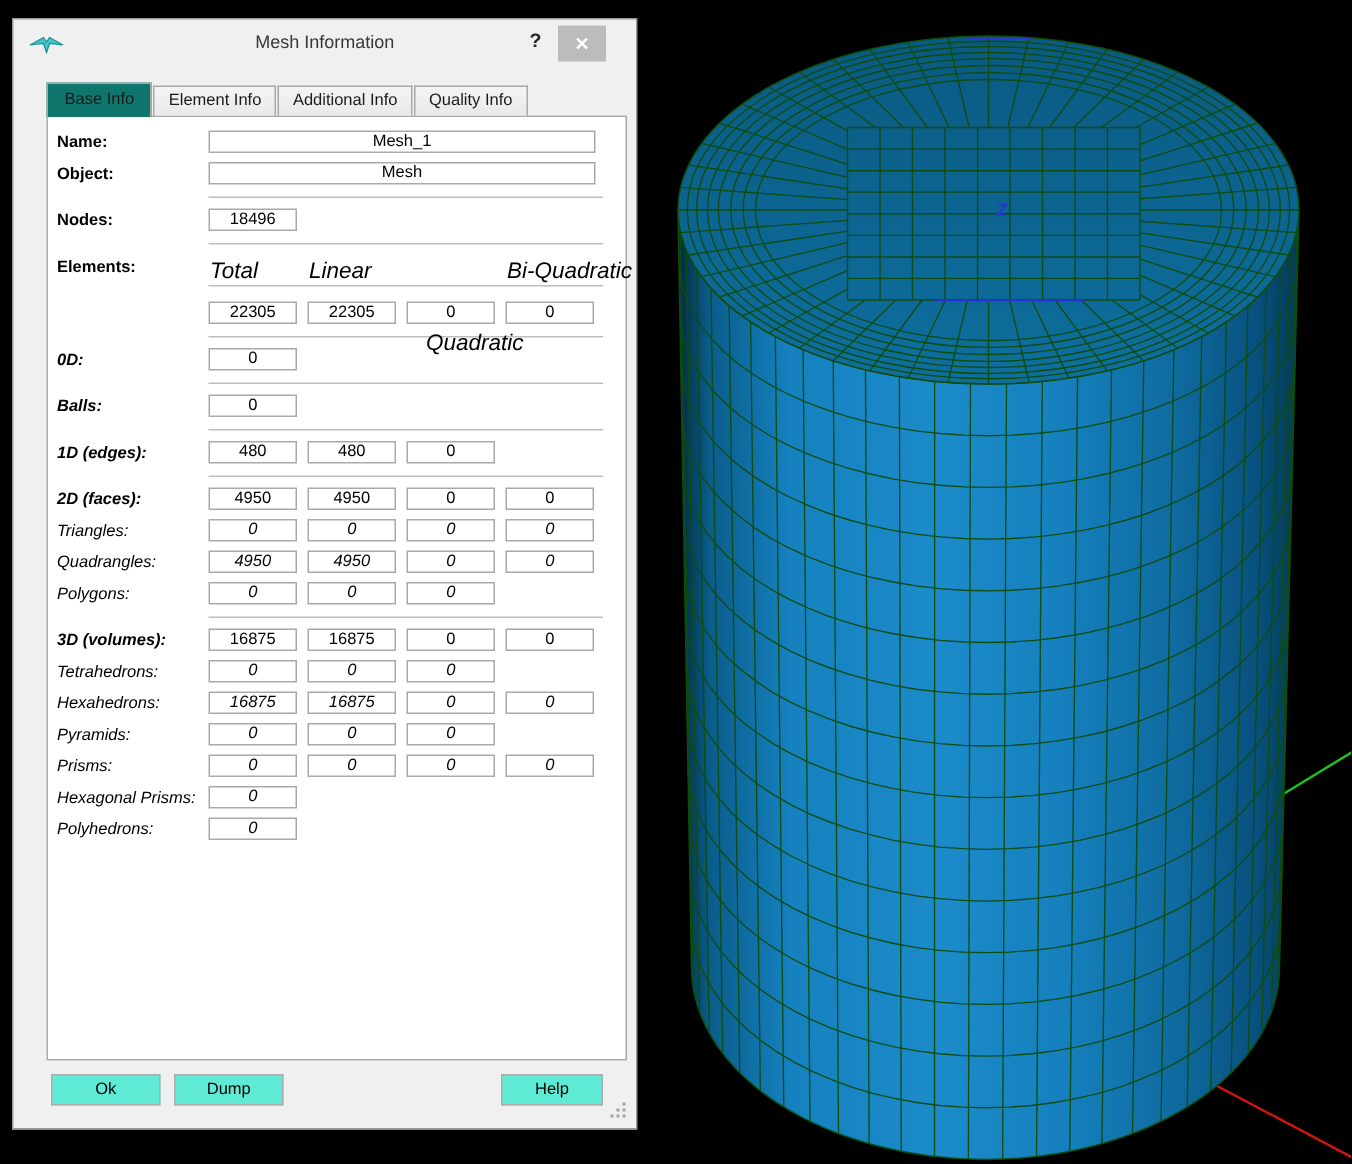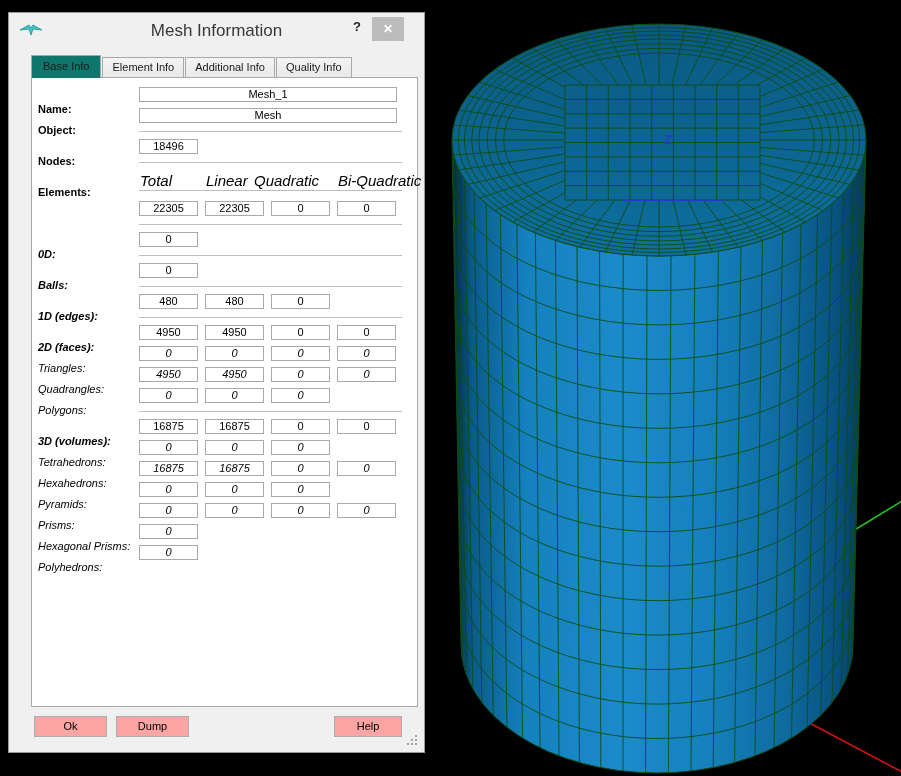--- a/index.html
+++ b/index.html
@@ -6,55 +6,55 @@
   html,body { width:901px; height:776px; overflow:hidden; background:#000;
               font-family:"Liberation Sans", sans-serif; }
   body { position:relative; }
 
   
   .dialog { position:absolute; left:8px; top:12px; width:417px; height:741px;
             background:#f0f0f0; border:1px solid #9a9a9a; }
   .titlebar { position:absolute; left:0; top:0; width:100%; height:33px; }
   .app-icon { position:absolute; left:10px; top:9px; width:24px; height:16px; }
   .title { position:absolute; left:0; top:8px; width:100%; text-align:center;
-           font-size:17px; color:#383838; }
+           font-size:12px; color:#383838; }
   .help-btn { position:absolute; right:58px; top:6px; width:18px; height:20px;
               text-align:center; font-size:13px; font-weight:bold; color:#222; cursor:default; }
   .close-btn { position:absolute; right:20px; top:4px; width:32px; height:24px;
                background:#bcbcbc; color:#fff; font-size:12px; font-weight:bold;
                text-align:center; line-height:24px; cursor:default; }
 
   
   .tabs { position:absolute; left:22px; top:42px; height:23px; display:flex;
           align-items:flex-end; z-index:3; }
   .tab { height:20px; margin-bottom:1px; padding:0 9px; background:linear-gradient(#f4f4f4,#e9e9e9);
          border:1px solid #a9a9a9; border-bottom:none; font-size:11px; line-height:19px;
          color:#1a1a1a; margin-right:1px; }
   .tab.active { height:23px; margin-bottom:0; background:#0f766e; line-height:21px; padding:0 11px; }
   .page { position:absolute; left:22px; top:64px; width:387px; height:630px;
           background:#fff; border:1px solid #a9a9a9; z-index:1; }
   .form { position:relative; padding-top:7px; }
 
   
   .frow { position:relative; height:21px; }
-  .flabel { position:absolute; left:6px; top:18px; font-size:11px; color:#000; white-space:nowrap; }
+  .flabel { position:absolute; left:6px; top:4px; font-size:11px; color:#000; white-space:nowrap; }
   .flabel.bold { font-weight:bold; }
   .flabel.bolditalic { font-weight:bold; font-style:italic; }
   .flabel.italic { font-style:italic;text-align:right; }
   .fbox { position:absolute; top:2px; width:59px; height:15px; background:#fff;
           border:1px solid #a9a9a9; font-size:11px; line-height:13px; text-align:center;
           color:#000; }
   .fbox.wide { width:258px; }
   .fbox.it { font-style:italic; }
   .fhead { position:absolute; top:4px; font-size:15px; font-style:italic; color:#000; white-space:nowrap; }
   .fsep { height:1px; width:263px; background:#bdbdbd; margin:4px 0 5px 107px; }
   .fsep.hsep { margin:1px 0 8px 107px; }
 
   
-  .btn { position:absolute; height:21px; background:#fca5a5; border:1px solid #adadad;
+  .btn { position:absolute; height:21px; background:#5eead4; border:1px solid #adadad;
          font-size:11px; text-align:center; line-height:19px; color:#000; cursor:default; }
   .btn-ok   { left:25px;  top:703px; width:73px; }
   .btn-dump { left:107px; top:703px; width:73px; }
   .btn-help { left:325px; top:703px; width:68px; }
   .grip { position:absolute; right:5px; bottom:5px; width:12px; height:12px; }
   .grip i { display:block; width:2px; height:2px; background:transparent;
             box-shadow: 8px 0 #a3a3a3, 4px 4px #a3a3a3, 8px 4px #a3a3a3,
                         0 8px #a3a3a3, 4px 8px #a3a3a3, 8px 8px #a3a3a3; }
 
   
@@ -95,21 +95,21 @@
         <div class="fsep"></div>
         <div class="frow">
           <span class="flabel bold">Nodes:</span>
           <span class="fbox" style="left: 107px;">18496</span>
         </div>
         <div class="fsep"></div>
         <div class="frow">
           <span class="flabel bold">Elements:</span>
           <span class="fhead" style="left: 108px;">Total</span>
           <span class="fhead" style="left: 174px;">Linear</span>
-          <span class="fhead" style="left: 222px;">Quadratic</span>
+          <span class="fhead" style="left: 252px; margin-top: 48px;">Quadratic</span>
           <span class="fhead" style="left: 306px;">Bi-Quadratic</span>
         </div>
         <div class="fsep hsep"></div>
         <div class="frow">
           <span class="flabel "></span>
           <span class="fbox" style="left: 107px;">22305</span>
           <span class="fbox" style="left: 173px;">22305</span>
           <span class="fbox" style="left: 239px;">0</span>
           <span class="fbox" style="left: 305px;">0</span>
         </div>

